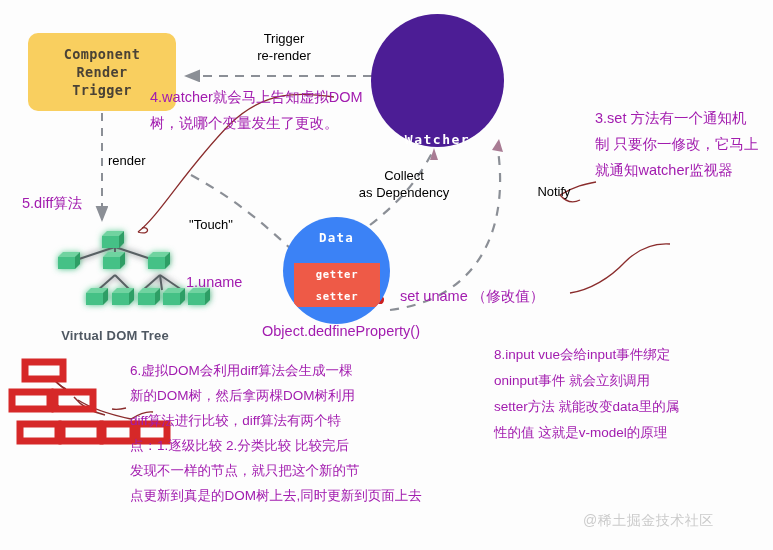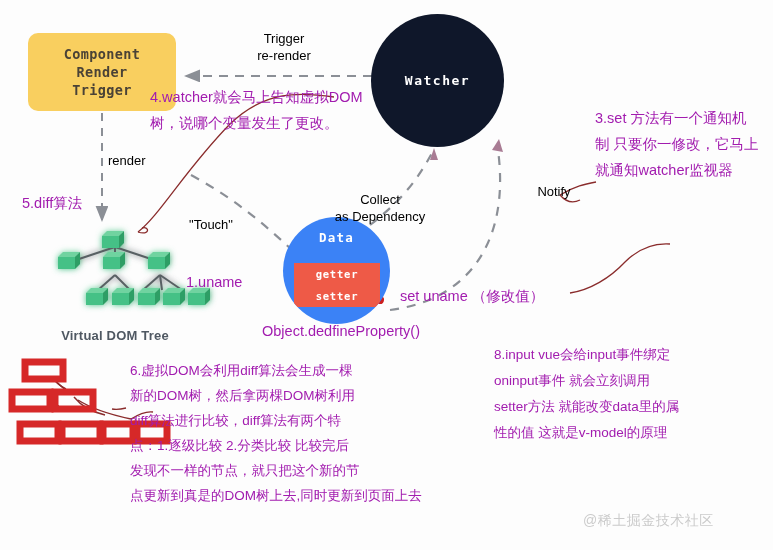--- a/index.html
+++ b/index.html
@@ -43,23 +43,23 @@
     letter-spacing: 0.4px;
   }
   
   .circle-watcher {
     position: absolute;
     left: 371px;
     top: 14px;
     width: 133px;
     height: 133px;
     border-radius: 50%;
-    background: #0f172a;
+    background: #4c1d95;
     display: flex;
-    align-items: center;
+    align-items: flex-end;
     justify-content: center;
   }
   .circle-watcher .lbl {
     color: #ffffff;
     font-family: "DejaVu Sans Mono", "Liberation Mono", monospace;
     font-size: 13px;
     font-weight: bold;
     letter-spacing: 1.5px;
   }
   .circle-data {
@@ -309,21 +309,21 @@
   <div class="circle-data">
     <span class="data-lbl">Data</span>
     <div class="accessor getter">getter</div>
     <div class="accessor setter">setter</div>
   </div>
 
   <div class="dlabel" style="left:224px; top:30px; width:120px;">Trigger
 re-render</div>
   <div class="dlabel" style="left:108px; top:152px; width:74px; text-align:left;">render</div>
   <div class="dlabel" style="left:176px; top:216px; width:70px;">"Touch"</div>
-  <div class="dlabel" style="left:315px; top:167px; width:130px;margin-top:24px;">Collect
+  <div class="dlabel" style="left:339px; top:167px; width:130px;">Collect
 as Dependency</div>
   <div class="dlabel" style="left:524px; top:183px; width:60px;">Notify</div>
 
   <div class="tree-title">Virtual DOM Tree</div>
 
   <div class="ann" style="left:150px; top:84px; width:400px;">4.watcher就会马上告知虚拟DOM
 树，说哪个变量发生了更改。</div>
 
   <div class="ann" style="left:595px; top:105px; width:180px;">3.set 方法有一个通知机
 制 只要你一修改，它马上

